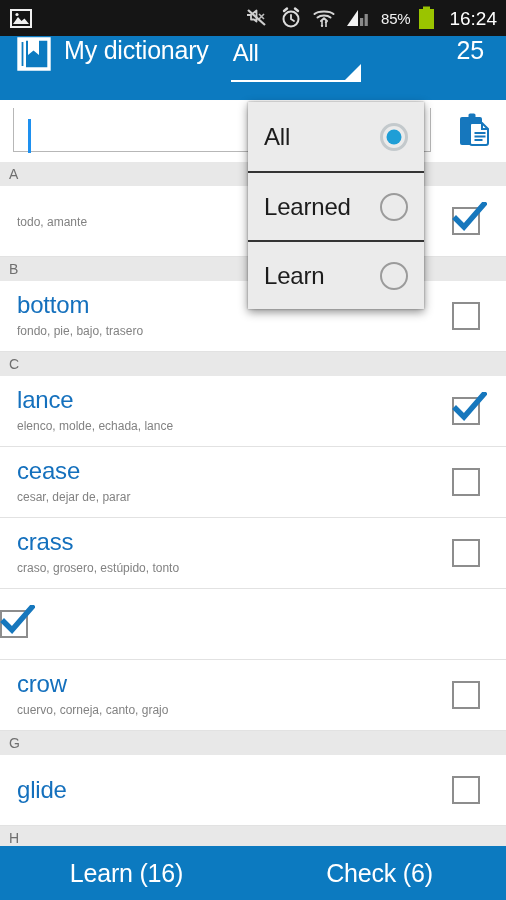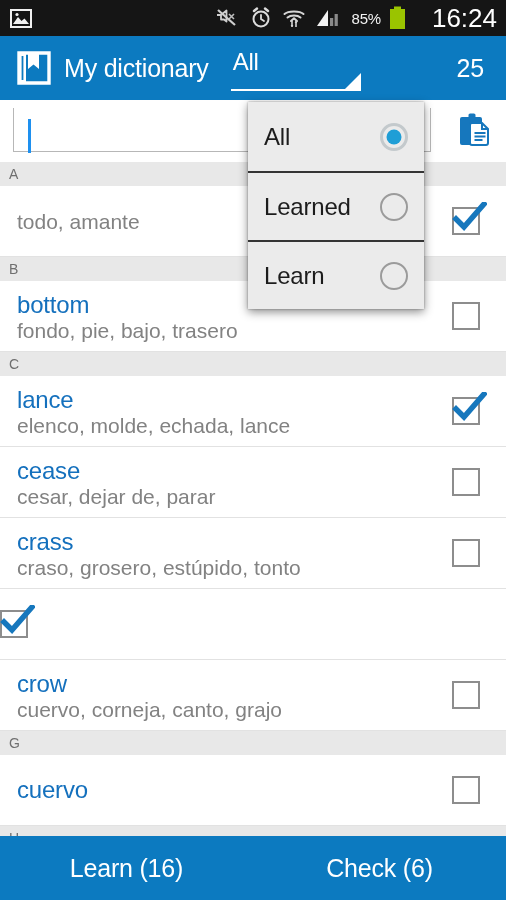--- a/index.html
+++ b/index.html
@@ -46,36 +46,35 @@
   }
   .sb-icon { display: block; }
   .sb-pct {
     color: #f2f2f2;
     font-size: 15px;
     letter-spacing: -0.2px;
     margin-right: -2px;
   }
   .sb-clock {
     color: #ffffff;
-    font-size: 26px;
+    font-size: 19px;
     line-height: 23px;
     letter-spacing: 0px;
-    margin-left: 16px;
+    margin-left: 4px;
     font-weight: 400;
   }
 
   
   .actionbar {
     position: absolute;
     top: 36px; left: 0;
     width: 506px;
     height: 64px;
     background: #0c7ac0;
     display: flex;
-    align-items: center;
   }
   .app-icon {
     margin-left: 16px;
     width: 36px;
     height: 36px;
     flex: none;
   }
   .app-title {
     color: #ffffff;
     font-size: 25px;
@@ -210,21 +209,21 @@
   }
   .row-word {
     color: #1470bd;
     font-size: 24px;
     line-height: 28px;
     letter-spacing: -0.2px;
     white-space: nowrap;
   }
   .row-trans {
     color: #828282;
-    font-size: 21px;
+    font-size: 12px;
     line-height: 22px;
     margin-top: 1px;
     white-space: nowrap;
   }
   .cbox {
     position: relative;
     margin-right: 26px;
     width: 28px;
     height: 28px;
     flex: none;
@@ -246,21 +245,21 @@
     height: 34px;
     display: block;
   }
 
   
   .bottombar {
     position: absolute;
     left: 0;
     bottom: 0;
     width: 506px;
-    height: 64px;
+    height: 54px;
     background: #0c7ac0;
     display: flex;
     align-items: center;
   }
   .bb-btn {
     flex: 1;
     text-align: center;
     color: #ffffff;
     font-size: 25px;
     letter-spacing: -0.2px;
@@ -475,21 +474,21 @@
           </div>
           <div class="cbox">
             <div class="cbox-square"></div>
           </div>
         </div>
         <div class="section-header">
           <span>G</span>
         </div>
         <div class="row">
           <div class="row-text">
-            <div class="row-word">cuervo</div>
+            <div class="row-word">glide</div>
           </div>
           <div class="cbox">
             <div class="cbox-square"></div>
           </div>
         </div>
         <div class="section-header">
           <span>H</span>
         </div>
       </div>
   </div>

